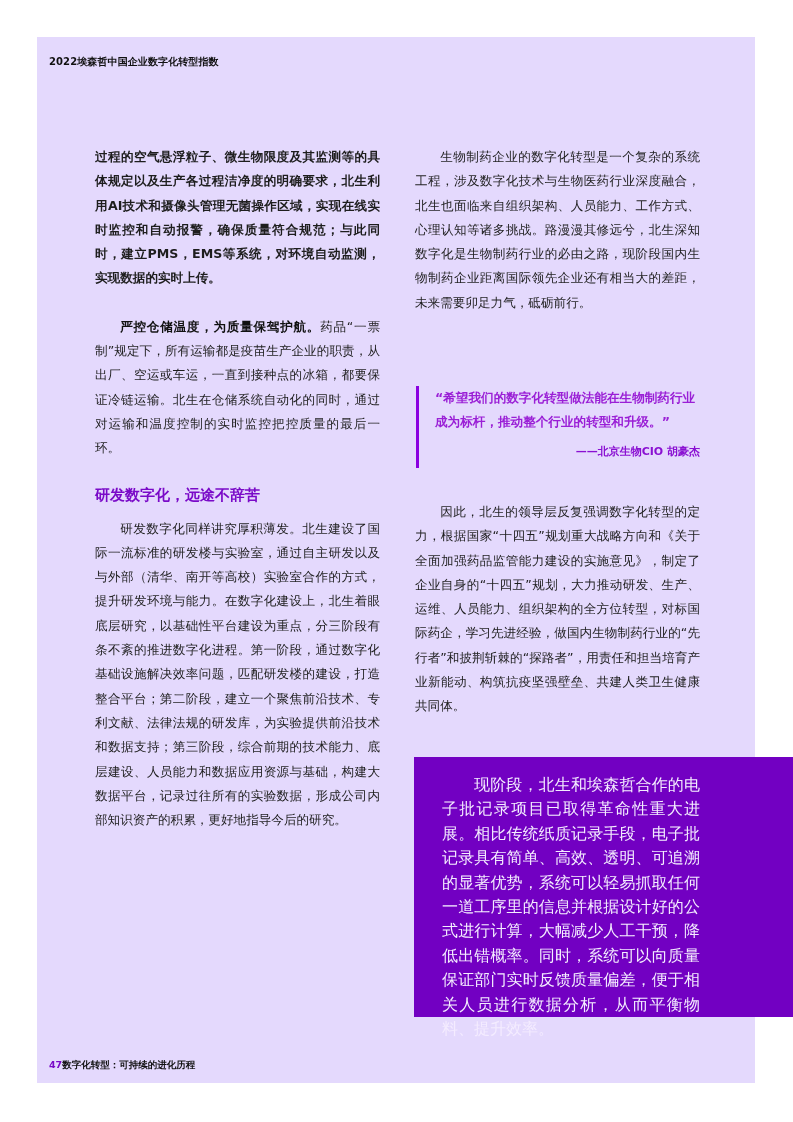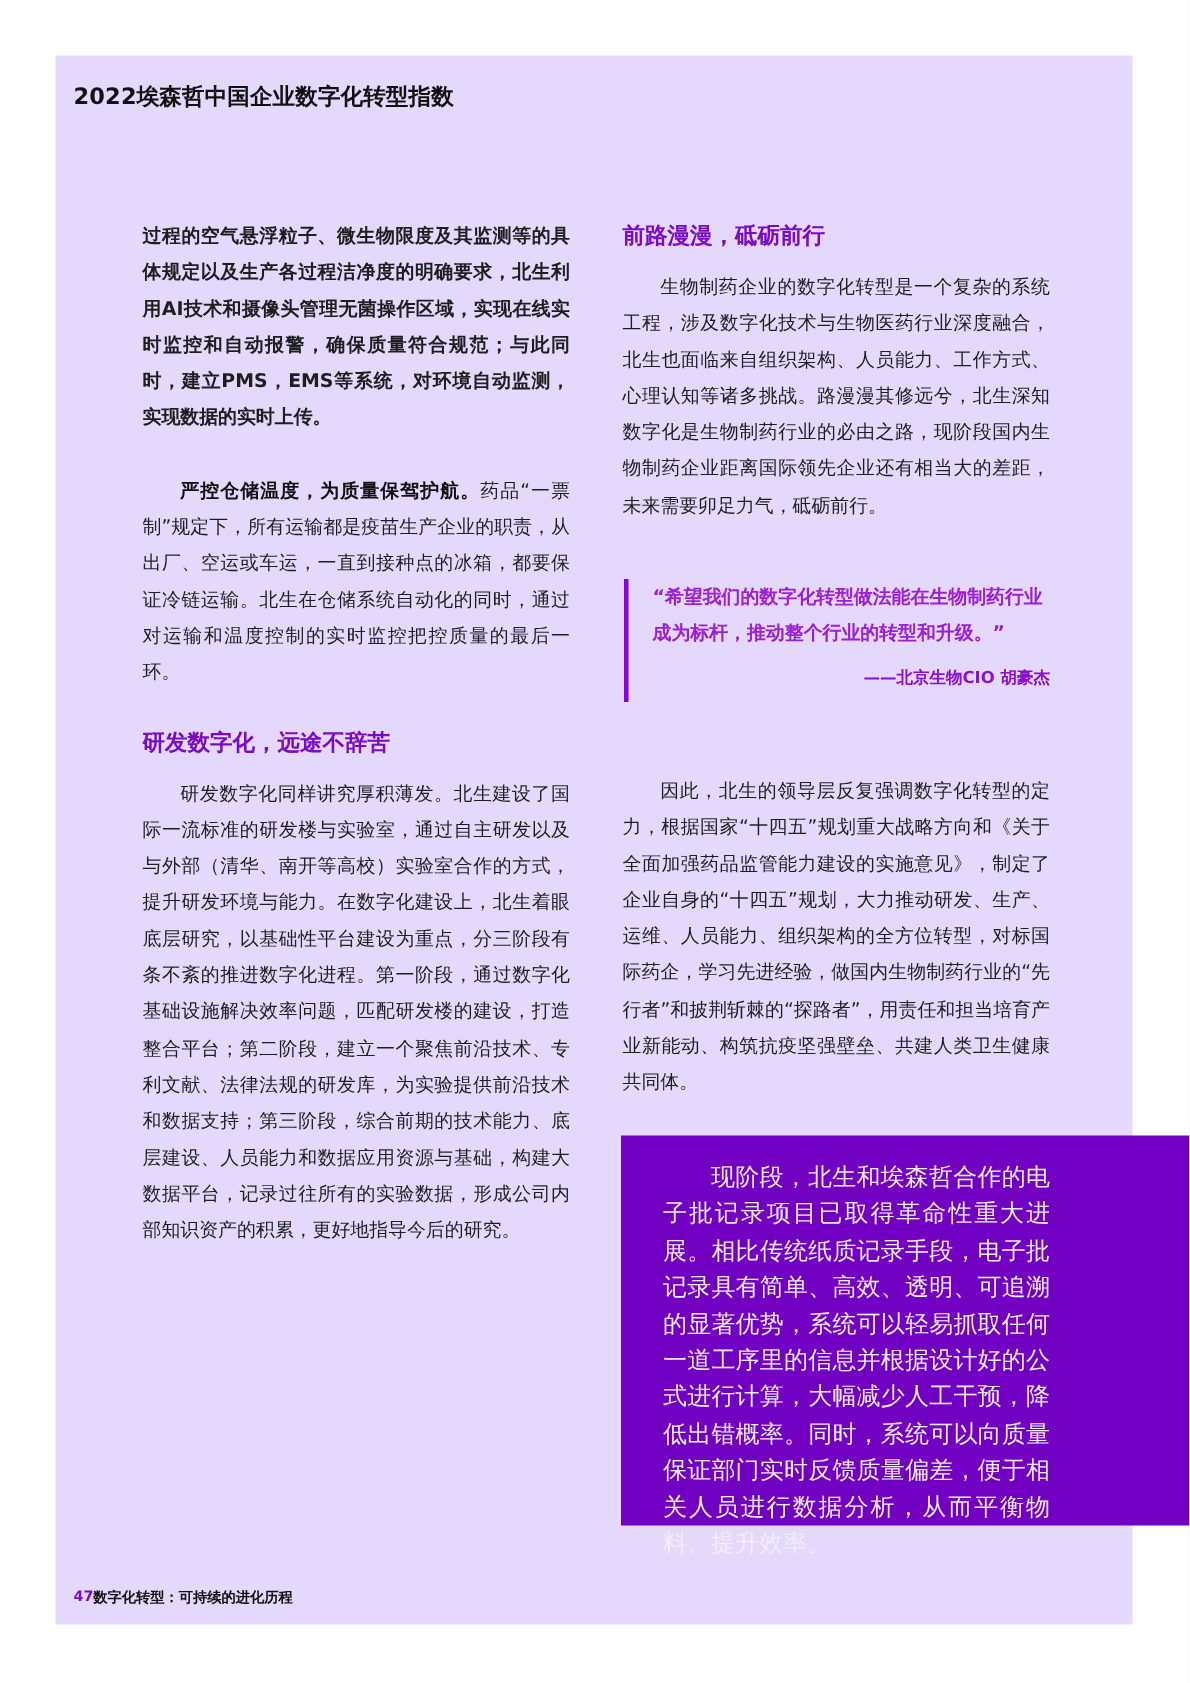--- a/index.html
+++ b/index.html
@@ -5,21 +5,21 @@
   * { box-sizing: border-box; margin: 0; padding: 0; }
   html, body { width: 793px; height: 1122px; background: #ffffff; overflow: hidden; }
   body { position: relative; font-family: "DejaVu Sans", "Liberation Sans", sans-serif; color: #1a1a1a; }
 
   .page-panel {
     position: absolute; left: 37px; top: 37px; width: 718px; height: 1046px;
     background: #e4d9fd;
   }
   .running-header {
     position: absolute; left: 49px; top: 55px;
-    font-size: 15px; font-weight: bold; color: #111;
+    font-size: 10px; font-weight: bold; color: #111;
     letter-spacing: 0.1px;
   }
   .body-text {
     font-size: 12.6px; line-height: 24.3px; color: #1e1e1e; text-align: justify;
   }
   .body-text p { text-indent: 2em; }
   .body-text p.no-indent { text-indent: 0; font-weight: bold; }
   .body-text p + p { margin-top: 24px; }
   .lead { font-weight: bold; color: #111; }
 
@@ -38,21 +38,21 @@
   }
   .quote-text {
     position: absolute; left: 16px; top: 0; width: 268px;
     font-size: 12.6px; line-height: 24px; color: #9a1fd6; font-weight: bold;
   }
   .quote-attrib {
     position: absolute; right: 6px; top: 58px;
     font-size: 11px; font-weight: bold; color: #8a10d2;
   }
 
-  .col-right-lower { position: absolute; left: 415px; top: 500px; width: 285px; margin-top: 15px; }
+  .col-right-lower { position: absolute; left: 415px; top: 500px; width: 285px; }
 
   .callout-box {
     position: absolute; left: 414px; top: 757px; width: 379px; height: 260px;
     background: #7200c2;
   }
   .callout-text {
     position: absolute; left: 28px; top: 16px; width: 258px;
     font-size: 16px; line-height: 24.4px; color: #f4ecff; text-align: justify;
     text-indent: 2em;
   }
@@ -74,21 +74,20 @@
 <div class="col-left body-text">
   <p class="no-indent">过程的空气悬浮粒子、微生物限度及其监测等的具体规定以及生产各过程洁净度的明确要求，北生利用AI技术和摄像头管理无菌操作区域，实现在线实时监控和自动报警，确保质量符合规范；与此同时，建立PMS，EMS等系统，对环境自动监测，实现数据的实时上传。</p>
   <p>
     <span class="lead">严控仓储温度，为质量保驾护航。</span><span>药品“一票制”规定下，所有运输都是疫苗生产企业的职责，从出厂、空运或车运，一直到接种点的冰箱，都要保证冷链运输。北生在仓储系统自动化的同时，通过对运输和温度控制的实时监控把控质量的最后一环。</span>
   </p>
   <h2 class="section-heading section-gap">研发数字化，远途不辞苦</h2>
   <p>研发数字化同样讲究厚积薄发。北生建设了国际一流标准的研发楼与实验室，通过自主研发以及与外部（清华、南开等高校）实验室合作的方式，提升研发环境与能力。在数字化建设上，北生着眼底层研究，以基础性平台建设为重点，分三阶段有条不紊的推进数字化进程。第一阶段，通过数字化基础设施解决效率问题，匹配研发楼的建设，打造整合平台；第二阶段，建立一个聚焦前沿技术、专利文献、法律法规的研发库，为实验提供前沿技术和数据支持；第三阶段，综合前期的技术能力、底层建设、人员能力和数据应用资源与基础，构建大数据平台，记录过往所有的实验数据，形成公司内部知识资产的积累，更好地指导今后的研究。</p>
 </div>
 
 <div class="col-right body-text">
-  <h2 class="section-heading">前路漫漫，砥砺前行</h2>
   <p>生物制药企业的数字化转型是一个复杂的系统工程，涉及数字化技术与生物医药行业深度融合，北生也面临来自组织架构、人员能力、工作方式、心理认知等诸多挑战。路漫漫其修远兮，北生深知数字化是生物制药行业的必由之路，现阶段国内生物制药企业距离国际领先企业还有相当大的差距，未来需要卯足力气，砥砺前行。</p>
 </div>
 
 <div class="quote-block">
   <div class="quote-text">“希望我们的数字化转型做法能在生物制药行业成为标杆，推动整个行业的转型和升级。”</div>
   <div class="quote-attrib">——北京生物CIO 胡豪杰</div>
 </div>
 
 <div class="col-right-lower body-text">
   <p>因此，北生的领导层反复强调数字化转型的定力，根据国家“十四五”规划重大战略方向和《关于全面加强药品监管能力建设的实施意见》，制定了企业自身的“十四五”规划，大力推动研发、生产、运维、人员能力、组织架构的全方位转型，对标国际药企，学习先进经验，做国内生物制药行业的“先行者”和披荆斩棘的“探路者”，用责任和担当培育产业新能动、构筑抗疫坚强壁垒、共建人类卫生健康共同体。</p>

